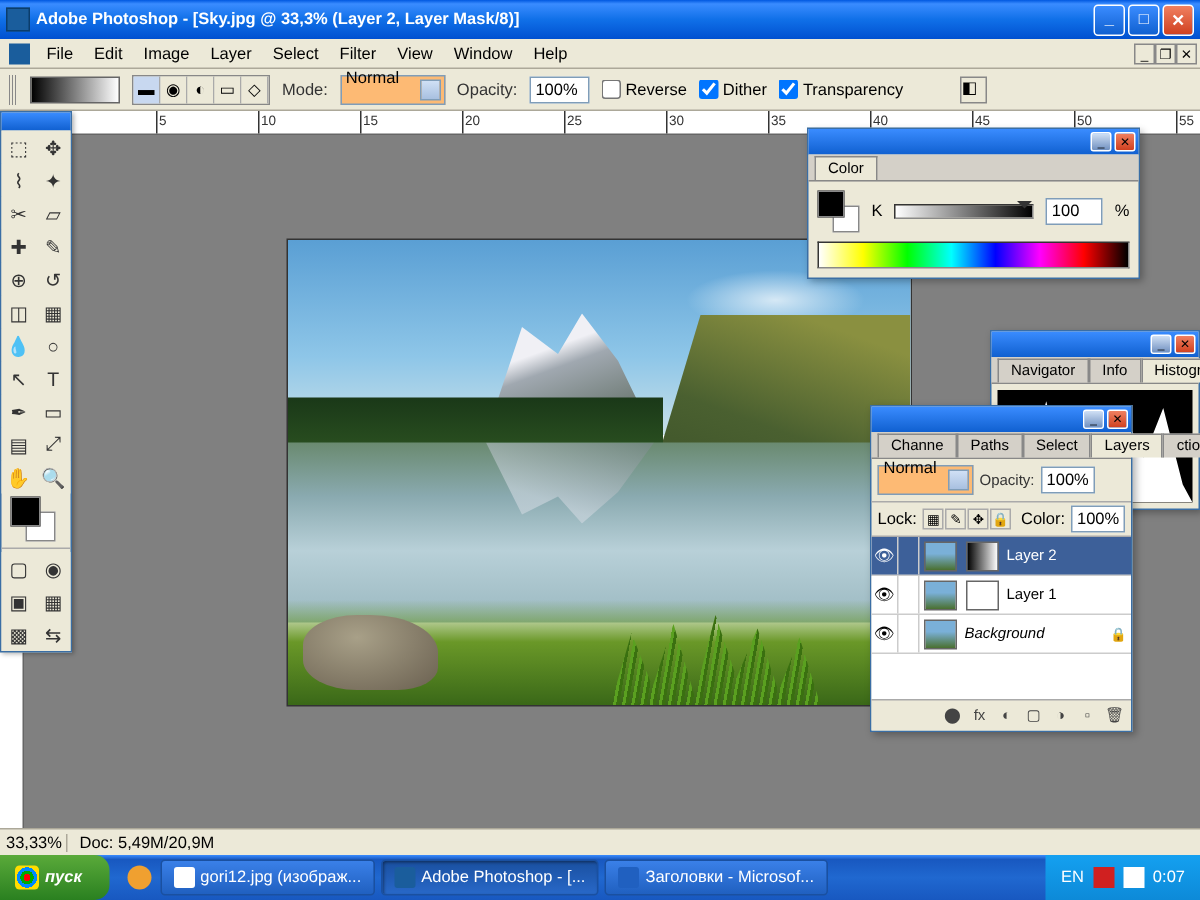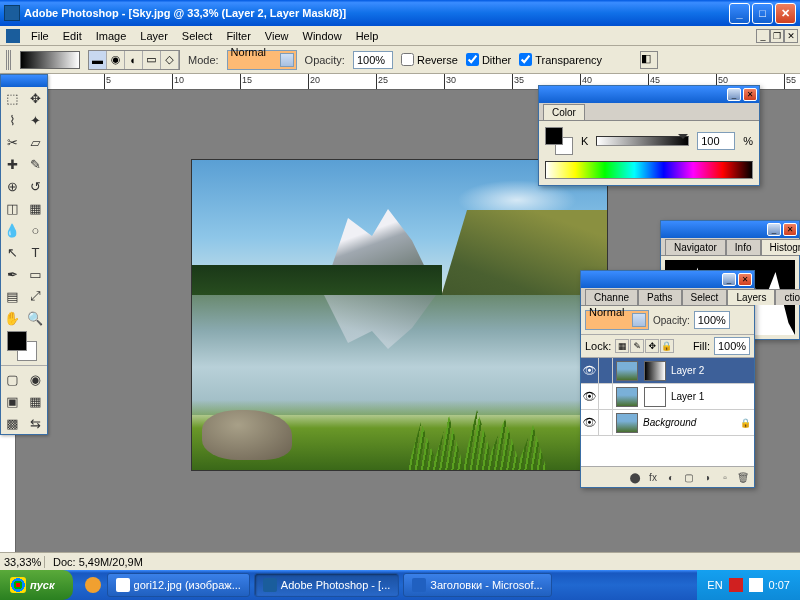--- a/index.html
+++ b/index.html
@@ -321,21 +321,21 @@
       </div>
   </div>
   <div class="lock-row">
     <span>Lock:</span>
     <div class="lock-icons">
       <span>▦</span>
       <span>✎</span>
       <span>✥</span>
       <span>🔒</span>
     </div>
-    <span style="margin-left:auto">Fill:</span>
+    <span style="margin-left:auto">Color:</span>
     <div class="num" style="width:36px">
         <span>100%</span>
       </div>
   </div>
   <div class="layer-list">
     <div class="layer-row selected">
       <div class="eye">👁</div>
       <div class="link"></div>
       <div class="thumb"></div>
       <div class="mask"></div>

